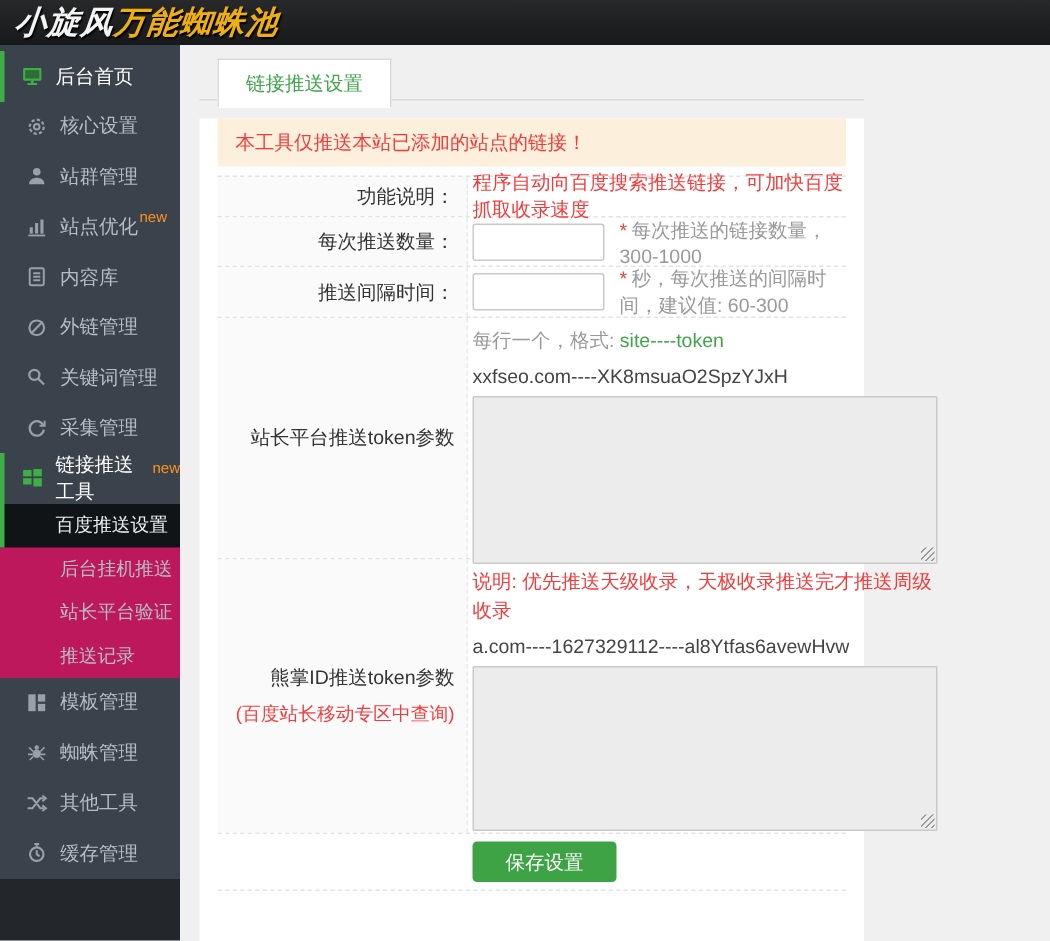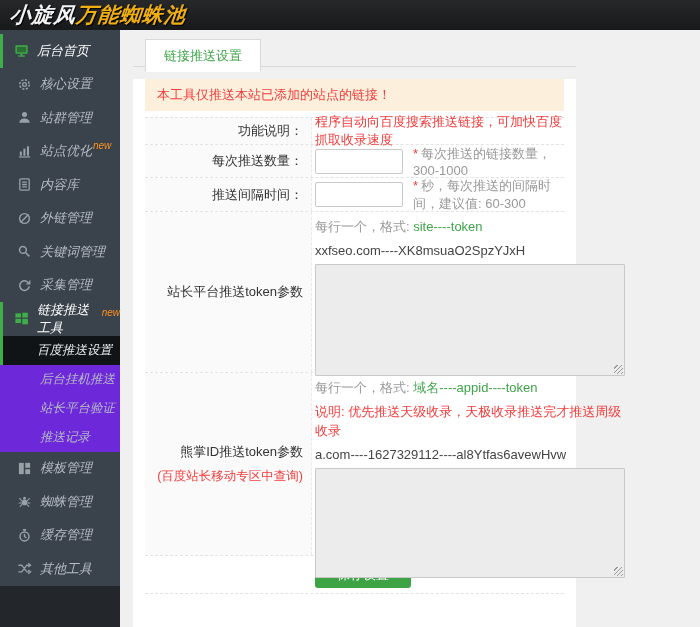--- a/index.html
+++ b/index.html
@@ -9,29 +9,29 @@
   
   .header { position:fixed; left:0; top:0; width:700px; height:30px;
     background:linear-gradient(#26282a,#17191b); z-index:10; display:flex; align-items:center; padding-left:10px; }
   .logo { font-style:italic; font-weight:bold; font-size:21px; letter-spacing:1px;
     transform:skewX(-6deg); white-space:nowrap; }
   .logo .lg1 { color:#f3f3f3; text-shadow:1px 1px 1px #000; }
   .logo .lg2 { color:#efae12; text-shadow:1px 1px 1px #000; }
 
   
   .sidebar { position:fixed; left:0; top:30px; width:120px; height:597px;
-    background:#23272c; z-index:9;font-style:italic; }
+    background:#23272c; z-index:9; }
   .menu { background:#3a424b; padding-top:4px; }
   .mi { height:33.5px; display:flex; align-items:center; padding-left:14px;
     color:#b6bdc6; font-size:13px; cursor:pointer; border-left:3px solid transparent; position:relative; }
   .mi .ic { width:15px; height:15px; margin-right:8px; color:#98a0a8; flex:0 0 15px; display:flex; align-items:center; }
   .mi.on { color:#ffffff; border-left-color:#3fae49; padding-left:11px; }
   .mi.on .ic { color:#3fae49; }
   .badge-new { color:#ff9120; font-size:10px; position:relative; top:-6px; margin-left:1px; }
-  .submenu { background:#6d28d9; }
+  .submenu { background:#be185d; }
   .smi { height:29px; display:flex; align-items:center; padding-left:37px;
     color:#b6bdc6; font-size:12.5px; cursor:pointer; border-left:3px solid transparent; }
   .smi.on { background:#111417; color:#eceff2; border-left-color:#3fae49; padding-left:34px; }
 
   
   .main { position:fixed; left:120px; top:30px; width:464px; height:597px;
     background:#f0f0f0; padding:8px 8px 0 13px; }
   .tabbar { height:29px; border-bottom:1px solid #d9d9d9; position:relative; }
   .tab { display:inline-block; margin-left:12px; padding:7px 18px 6px; background:#ffffff;
     border:1px solid #d9d9d9; border-bottom:1px solid #ffffff; color:#3fa54a; font-size:13px;
@@ -234,36 +234,36 @@
             <g stroke="currentColor" stroke-width="1.1" fill="none">
               <path d="M5.5 7.5 2.5 4.5M10.5 7.5l3-3M5 9.5H1.8M11 9.5h3.2M5.5 11l-2.5 2.5M10.5 11l2.5 2.5"></path>
             </g>
           </svg>
       </span>
       <span>蜘蛛管理</span>
     </div>
 
     <div class="mi">
       <span class="ic">
+        <svg width="15" height="15" viewBox="0 0 16 16" fill="none" stroke="currentColor" stroke-width="1.4">
+            <path d="M1.5 4.5h3.5l5.5 7h2.5M1.5 11.5h3.5l5.5-7h2.5"></path>
+            <path d="M12 2.5l2.5 2-2.5 2M12 9.5l2.5 2-2.5 2" fill="none"></path>
+          </svg>
+      </span>
+      <span>其他工具</span>
+    </div>
+
+    <div class="mi">
+      <span class="ic">
         <svg width="15" height="15" viewBox="0 0 16 16" fill="none" stroke="currentColor" stroke-width="1.5">
             <circle cx="8" cy="9" r="4.8"></circle>
             <path d="M8 6.3V9l2 1.6M6.3 1.8h3.4M8 1.8v1.6"></path>
           </svg>
       </span>
       <span>缓存管理</span>
-    </div>
-
-    <div class="mi">
-      <span class="ic">
-        <svg width="15" height="15" viewBox="0 0 16 16" fill="none" stroke="currentColor" stroke-width="1.4">
-            <path d="M1.5 4.5h3.5l5.5 7h2.5M1.5 11.5h3.5l5.5-7h2.5"></path>
-            <path d="M12 2.5l2.5 2-2.5 2M12 9.5l2.5 2-2.5 2" fill="none"></path>
-          </svg>
-      </span>
-      <span>其他工具</span>
     </div>
 
   </div>
 </div>
 
 <div class="main">
 
   <div class="tabbar">
     <span class="tab">链接推送设置</span>
   </div>
@@ -313,23 +313,20 @@
           </div>
         </div>
       </div>
 
       <div class="frow r-xz">
         <div class="lcol">
           <div>熊掌ID推送token参数</div>
           <div class="sublab">(百度站长移动专区中查询)</div>
         </div>
         <div class="ccol block">
-          <div class="fline">
-            <span class="gray">每行一个，格式: </span><span class="green-t">域名----appid----token</span>
-          </div>
           <div class="fline red">说明: 优先推送天级收录，天极收录推送完才推送周级收录</div>
           <div class="fline dark">a.com----1627329112----al8Ytfas6avewHvw</div>
           <div class="ta-wrap">
             <textarea class="ta h2" style=""></textarea>
             <div class="grip"></div>
           </div>
         </div>
       </div>
 
       <div class="saverow">

